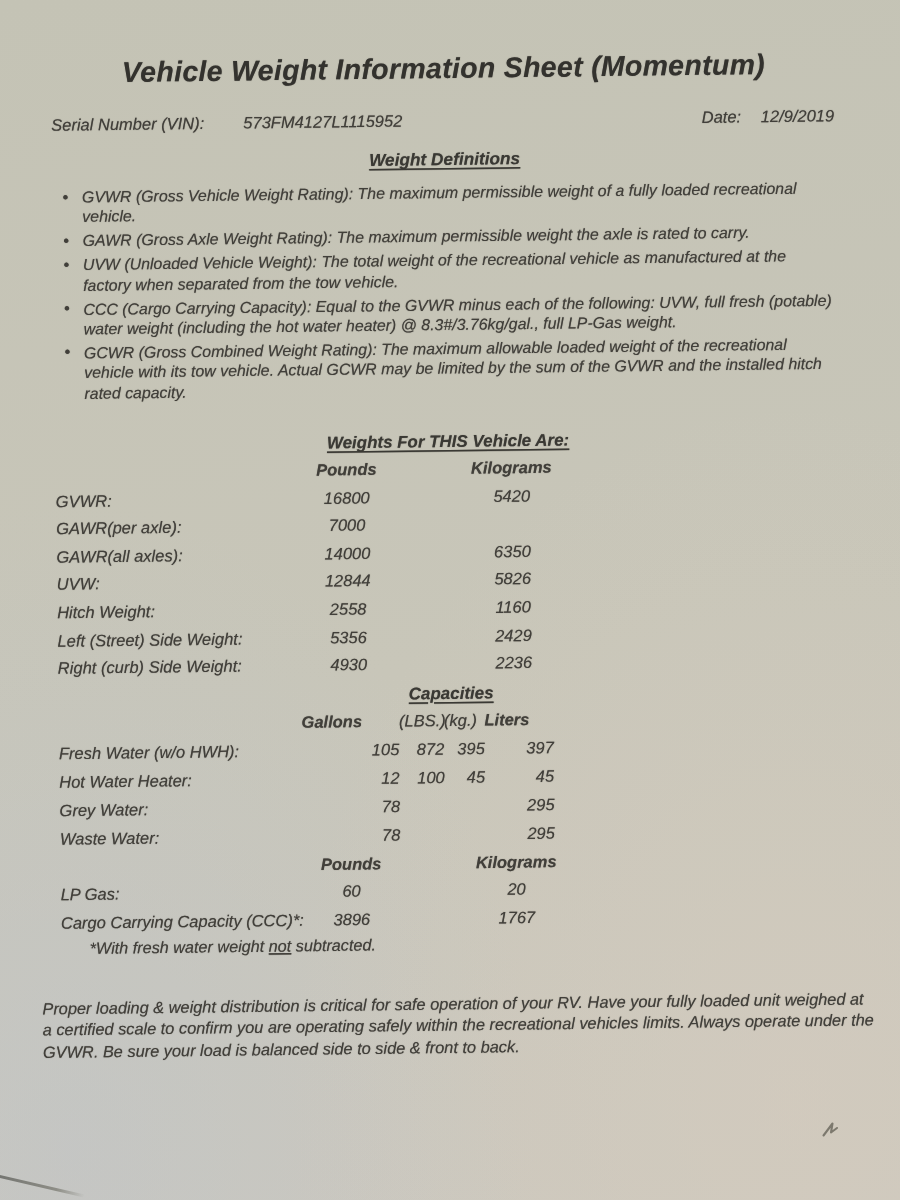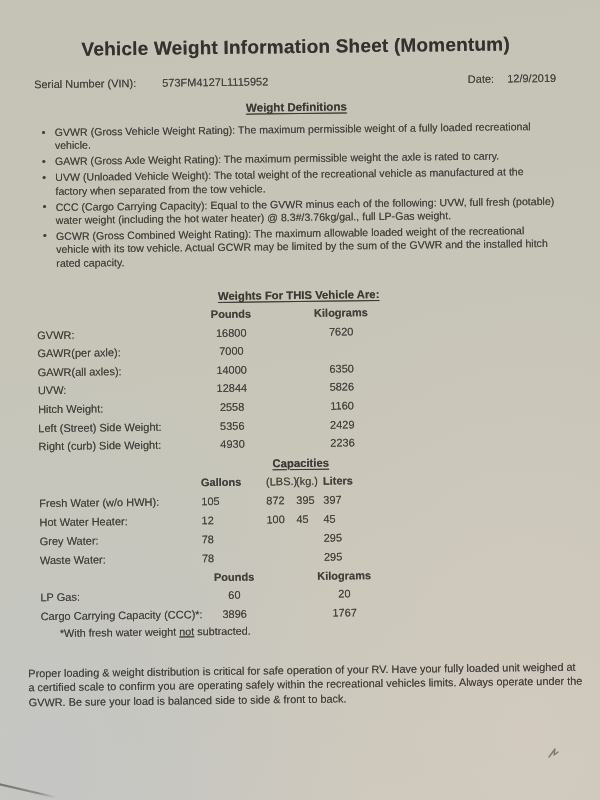--- a/index.html
+++ b/index.html
@@ -7,20 +7,21 @@
     width: 600px; height: 800px; overflow: hidden;
     font-family: "Liberation Sans", sans-serif;
     background: #c7c5b9;
   }
   .photo {
     position: relative; width: 600px; height: 800px; overflow: hidden;
     background:
       radial-gradient(ellipse at 88% 92%, rgba(214,204,190,0.55) 0%, rgba(214,204,190,0) 45%),
       radial-gradient(ellipse at 8% 96%, rgba(190,196,202,0.5) 0%, rgba(190,196,202,0) 40%),
       linear-gradient(173deg, #c4c3b5 0%, #c8c6b9 55%, #ccc8be 100%);
+    font-style: italic;
   }
   .sheet {
     position: absolute; inset: 0;
     padding: 30px 38px 0 38px;
     transform: rotate(-0.7deg);
     transform-origin: 50% 50%;
     color: #413f3a;
     text-shadow: 0 0 0.6px rgba(72,70,63,0.75);
   }
   .title {
@@ -65,21 +66,21 @@
     display: grid; grid-template-columns: 134px 120px 100px;
     line-height: 18.6px; white-space: nowrap;
   }
   .wrow .num { text-align: center; }
   .wrow.hdr { font-weight: bold; }
   .ctable { margin-top: 3px; font-size: 11px; }
   .crow {
     display: grid; grid-template-columns: 162px 65px 30px 27px 46px;
     line-height: 19px; white-space: nowrap;
   }
-  .crow .num { text-align: left; }
+  .crow .num { text-align: right; }
   .crow.hdr .b { font-weight: bold; }
   .crow.hdr .n { font-weight: normal; text-align: left; }
   .lp { margin-top: 0; }
   .footnote {
     margin: 1px 0 0 19px;
     font-size: 10.8px;
   }
   .footnote .u { text-decoration: underline; text-underline-offset: 1px; }
   .footer-para {
     margin: 27px 0 0 -13px;
@@ -126,21 +127,21 @@
 
     <div class="wtable">
       <div class="wrow hdr">
         <span></span>
         <span class="num">Pounds</span>
         <span class="num">Kilograms</span>
       </div>
       <div class="wrow">
         <span>GVWR:</span>
         <span class="num">16800</span>
-        <span class="num">7620</span>
+        <span class="num">5420</span>
       </div>
       <div class="wrow">
         <span>GAWR(per axle):</span>
         <span class="num">7000</span>
       </div>
       <div class="wrow">
         <span>GAWR(all axles):</span>
         <span class="num">14000</span>
         <span class="num">6350</span>
       </div>

